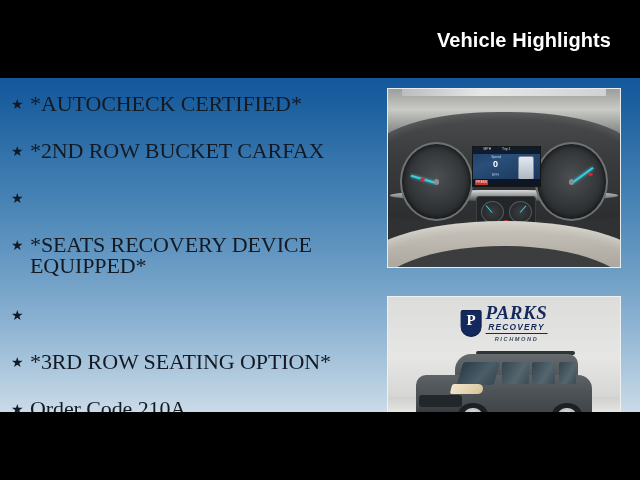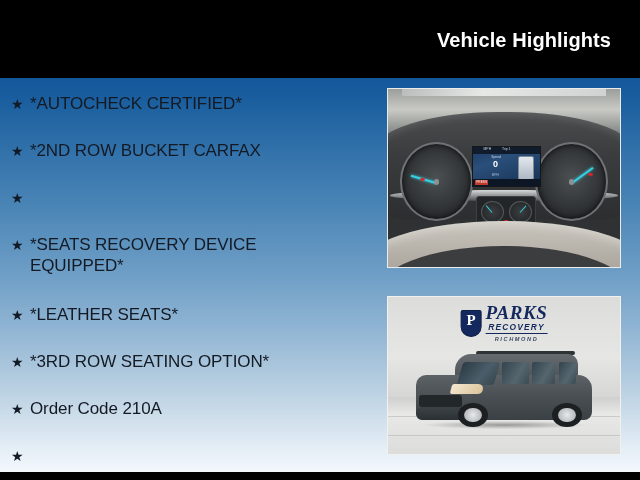--- a/index.html
+++ b/index.html
@@ -6,21 +6,21 @@
     margin: 0;
     padding: 0;
     background: #000;
   }
   body {
     font-family: "Liberation Sans", sans-serif;
   }
   #slide {
     position: relative;
     width: 640px;
-    height: 472px;
+    height: 412px;
     overflow: hidden;
     background: #000;
   }
 
   
   #header-bar {
     position: absolute;
     left: 0;
     top: 0;
     width: 640px;
@@ -78,25 +78,26 @@
   }
   .bullet-star {
     width: 19px;
     flex: 0 0 19px;
     font-size: 14px;
     line-height: 20px;
     color: #121a26;
     text-align: left;
   }
   .bullet-text {
-    font-size: 17px;
+    font-size: 22px;
     line-height: 20.5px;
     color: #141a24;
     letter-spacing: -0.1px;
     white-space: pre-line;
+    font-family: Liberation Serif, serif;
   }
 
   
   .photo-frame {
     position: absolute;
     overflow: hidden;
     background: #cfd4d6;
     border: 1px solid rgba(255,255,255,0.55);
     box-sizing: border-box;
   }
@@ -390,21 +391,20 @@
     </div>
 
     <div class="bullet-row" style="top: 157px;">
       <span class="bullet-star">★</span>
       <span class="bullet-text">*SEATS RECOVERY DEVICE
 EQUIPPED*</span>
     </div>
 
     <div class="bullet-row" style="top: 227px;">
       <span class="bullet-star">★</span>
-      <span class="bullet-text">*LEATHER SEATS*</span>
     </div>
 
     <div class="bullet-row" style="top: 274px;">
       <span class="bullet-star">★</span>
       <span class="bullet-text">*3RD ROW SEATING OPTION*</span>
     </div>
 
     <div class="bullet-row" style="top: 321px;">
       <span class="bullet-star">★</span>
       <span class="bullet-text">Order Code 210A</span>

